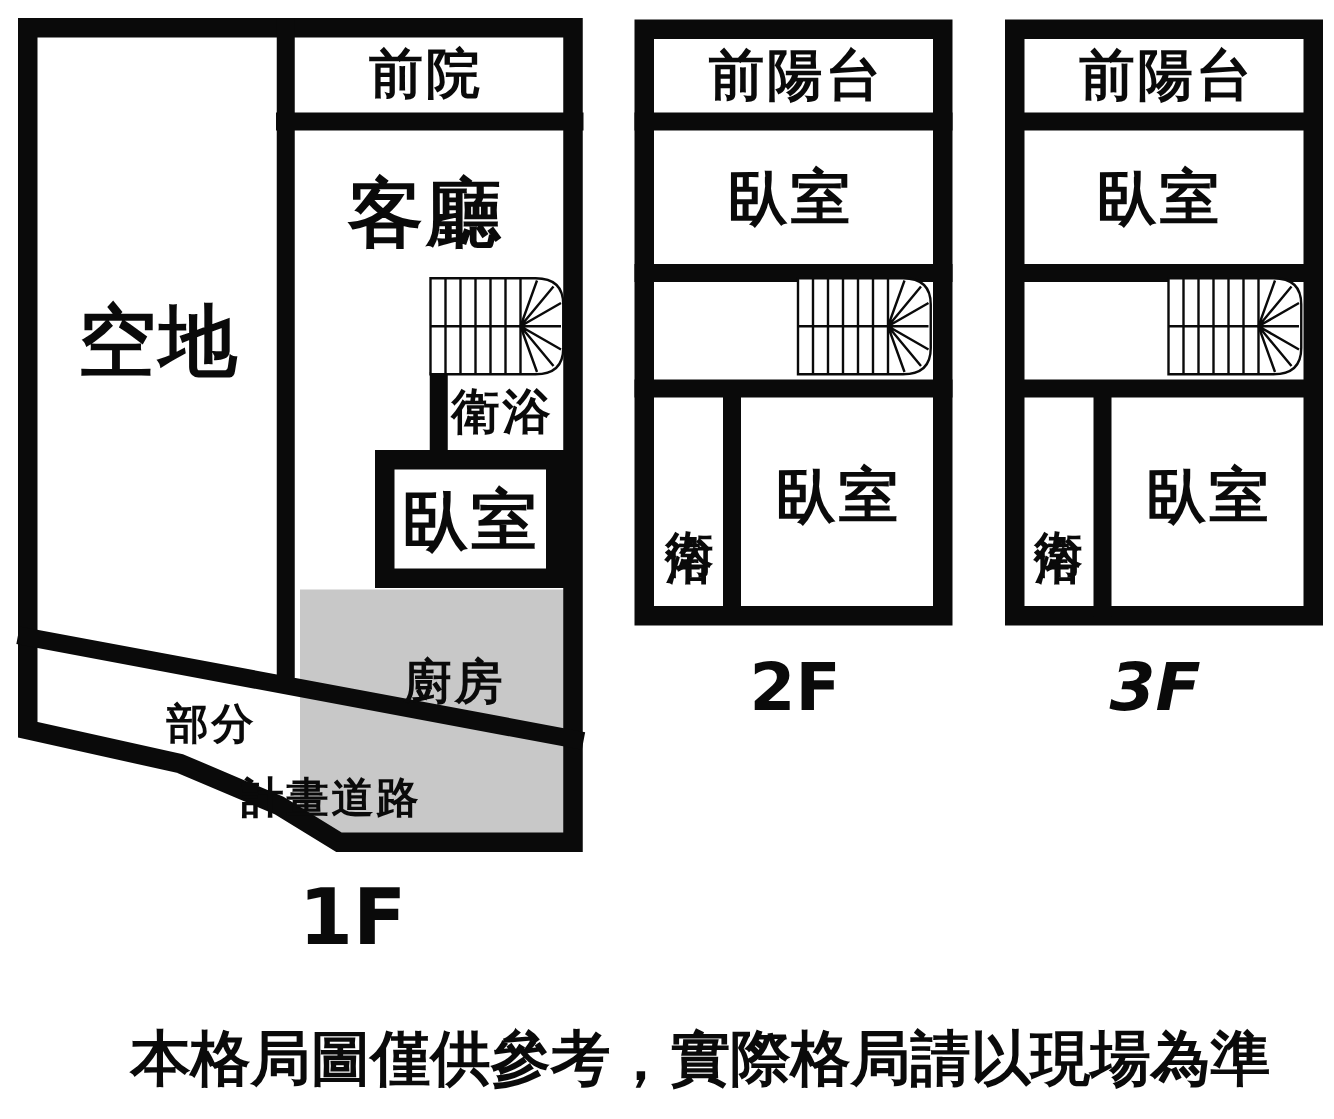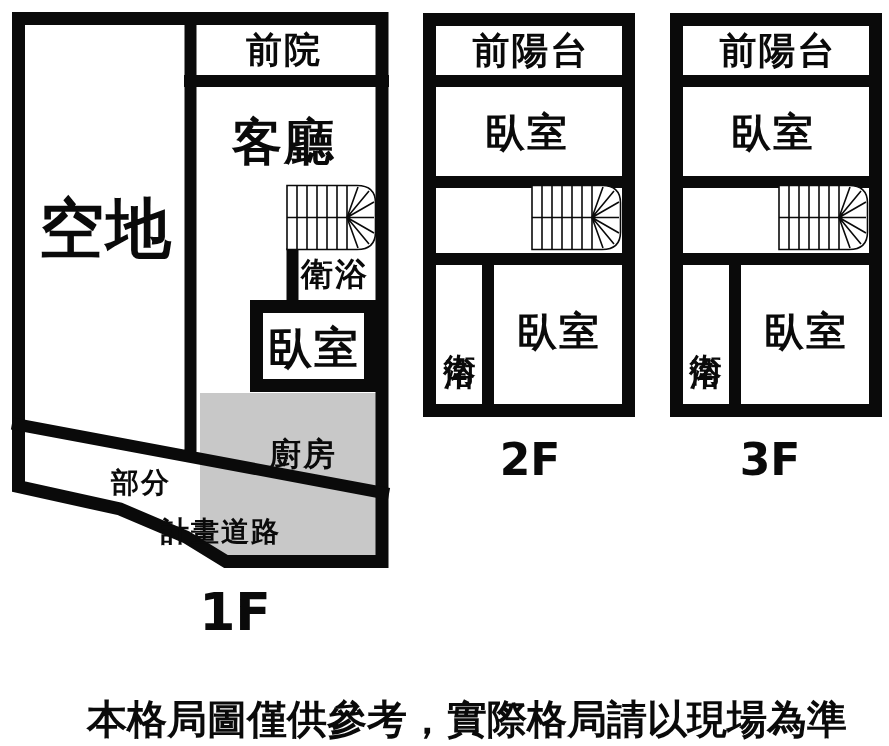--- a/index.html
+++ b/index.html
@@ -80,37 +80,37 @@
       <rect x="676.5" y="19.5" width="199" height="391" fill="none" stroke="#0a0a0a" stroke-width="13"></rect>
       <path d="M670,81 H882 M670,182 H882 M670,259 H882 M735,253 V411" fill="none" stroke="#0a0a0a" stroke-width="12"></path>
       <g stroke="#0a0a0a" stroke-width="1.6">
         <path fill="#ffffff" d="M779,185.5 H849 Q867.5,185.5 867.5,203 V232 Q867.5,249.5 849,249.5 H779 Z"></path>
         <path fill="none" d="M789,185.5 V249.5 M799,185.5 V249.5 M809,185.5 V249.5 M819,185.5 V249.5 M829,185.5 V249.5 M839,185.5 V249.5"></path>
         <path fill="none" d="M779,217.5 H839 M839,217.5 L850,187 M839,217.5 L861,191 M839,217.5 L866,202 M839,217.5 L866,217.5 M839,217.5 L866,233 M839,217.5 L861,244 M839,217.5 L850,248"></path>
       </g>
     </g>
   </svg>
 
-  <div class="lbl" style="left:106px;top:228px;font-size:65px;">空地</div>
+  <div class="lbl" style="left:106px;top:228px;font-size:52px;">空地</div>
   <div class="lbl" style="left:284px;top:50px;font-size:36px;">前院</div>
   <div class="lbl" style="left:284px;top:142px;font-size:50px;">客廳</div>
   <div class="lbl" style="left:335px;top:274px;font-size:32px;">衛浴</div>
   <div class="lbl" style="left:314px;top:348px;font-size:44px;">臥室</div>
   <div class="lbl" style="left:303px;top:408px;font-size:32px;margin-top:46px;">廚房</div>
   <div class="lbl" style="left:141px;top:483px;font-size:28px;">部分</div>
   <div class="lbl" style="left:221px;top:510px;font-size:28px;margin-top:22px;">計畫道路</div>
   <div class="caption" style="left:198px;top:612px;font-size:52px;margin-left:37px;">1F</div>
 
   <div class="lbl" style="left:531px;top:50px;font-size:37px;">前陽台</div>
   <div class="lbl" style="left:527px;top:132px;font-size:40px;">臥室</div>
   <div class="lbl vert" style="left:460px;top:332px;font-size:32px;">衛浴</div>
   <div class="lbl" style="left:559px;top:331px;font-size:40px;">臥室</div>
   <div class="caption" style="left:530px;top:459px;font-size:44px;">2F</div>
 
   <div class="lbl" style="left:778px;top:50px;font-size:37px;">前陽台</div>
   <div class="lbl" style="left:773px;top:132px;font-size:40px;">臥室</div>
   <div class="lbl vert" style="left:706px;top:332px;font-size:32px;">衛浴</div>
   <div class="lbl" style="left:806px;top:331px;font-size:40px;">臥室</div>
-  <div class="caption" style="left:770px;top:459px;font-size:44px;">3F</div>
+  <div class="caption" style="left:770px;top:459px;font-size:44px;font-style:italic;">3F</div>
 
-  <div class="disclaimer" style="left:467px;top:706px;font-size:40px;margin-top:13px;">本格局圖僅供參考，實際格局請以現場為準</div>
+  <div class="disclaimer" style="left:467px;top:706px;font-size:40px;">本格局圖僅供參考，實際格局請以現場為準</div>
 
 </div>
 
 </body></html>

